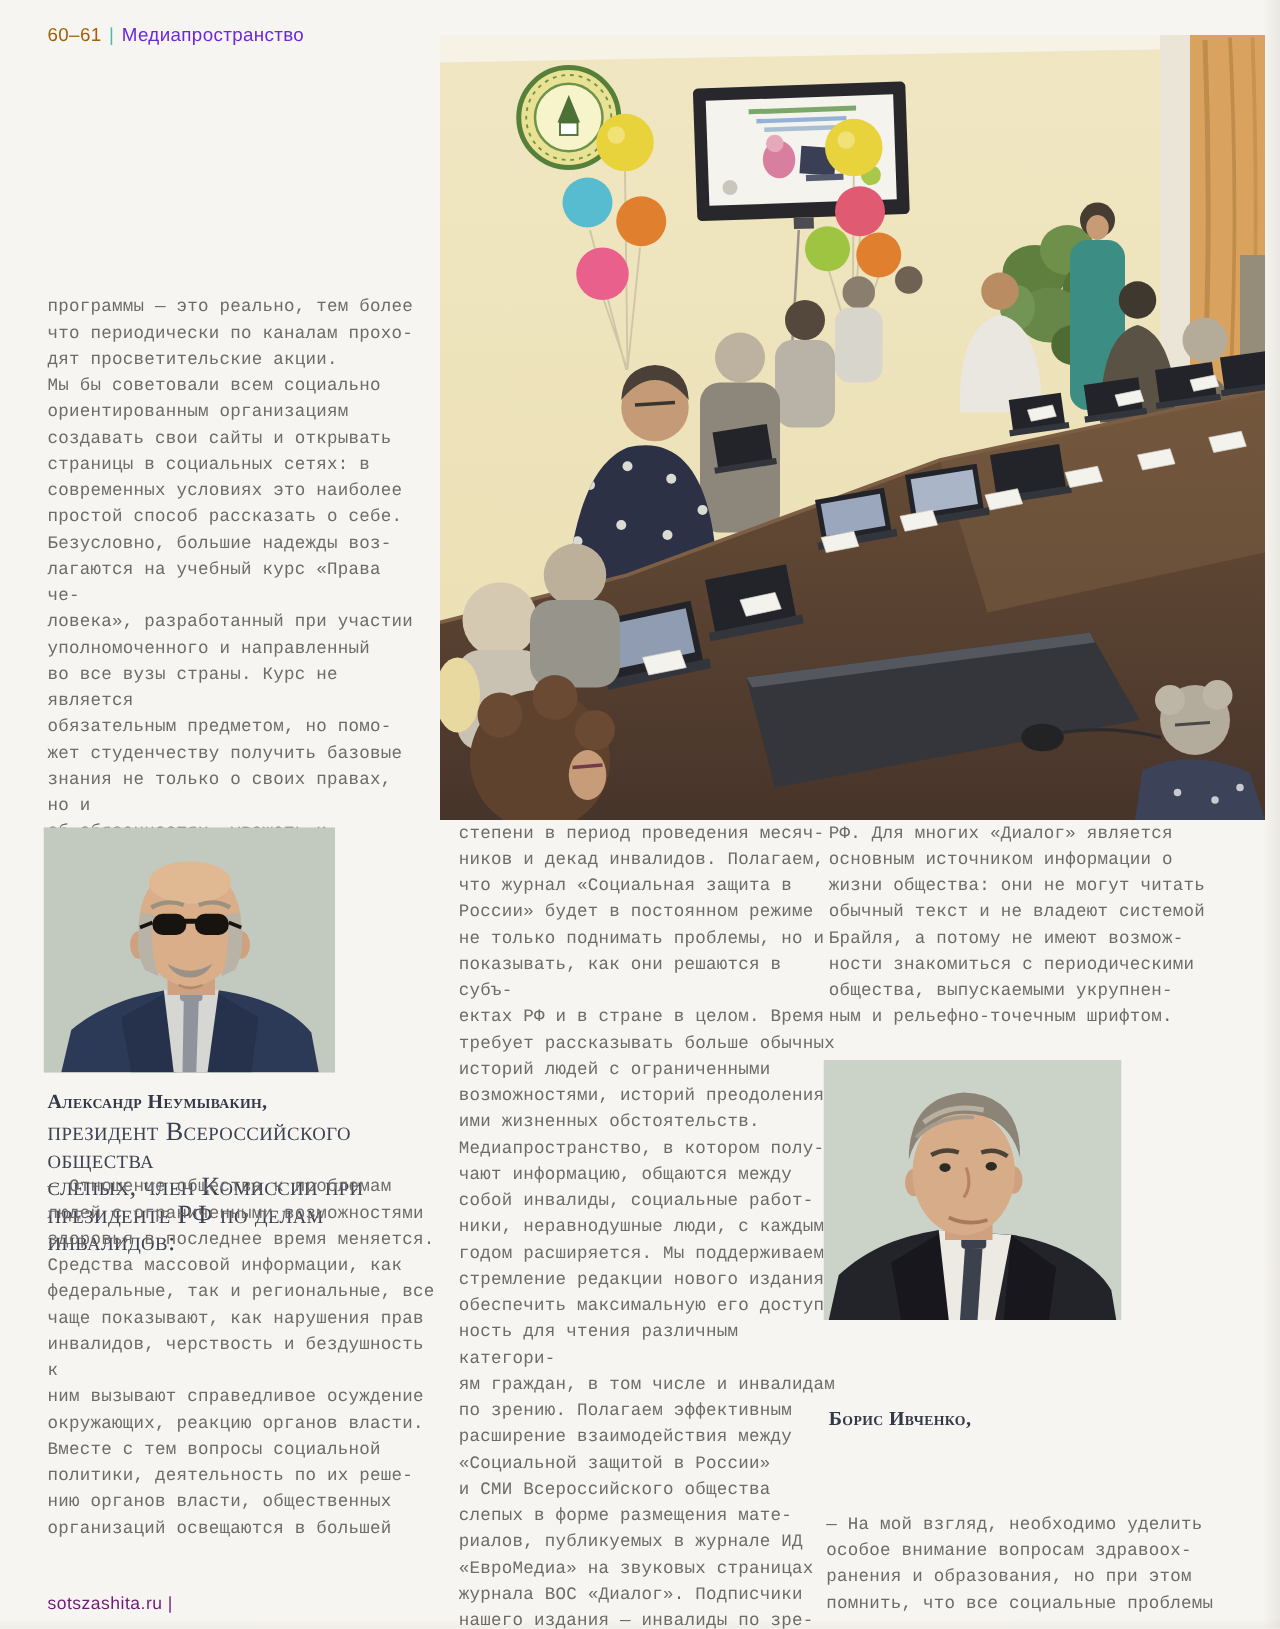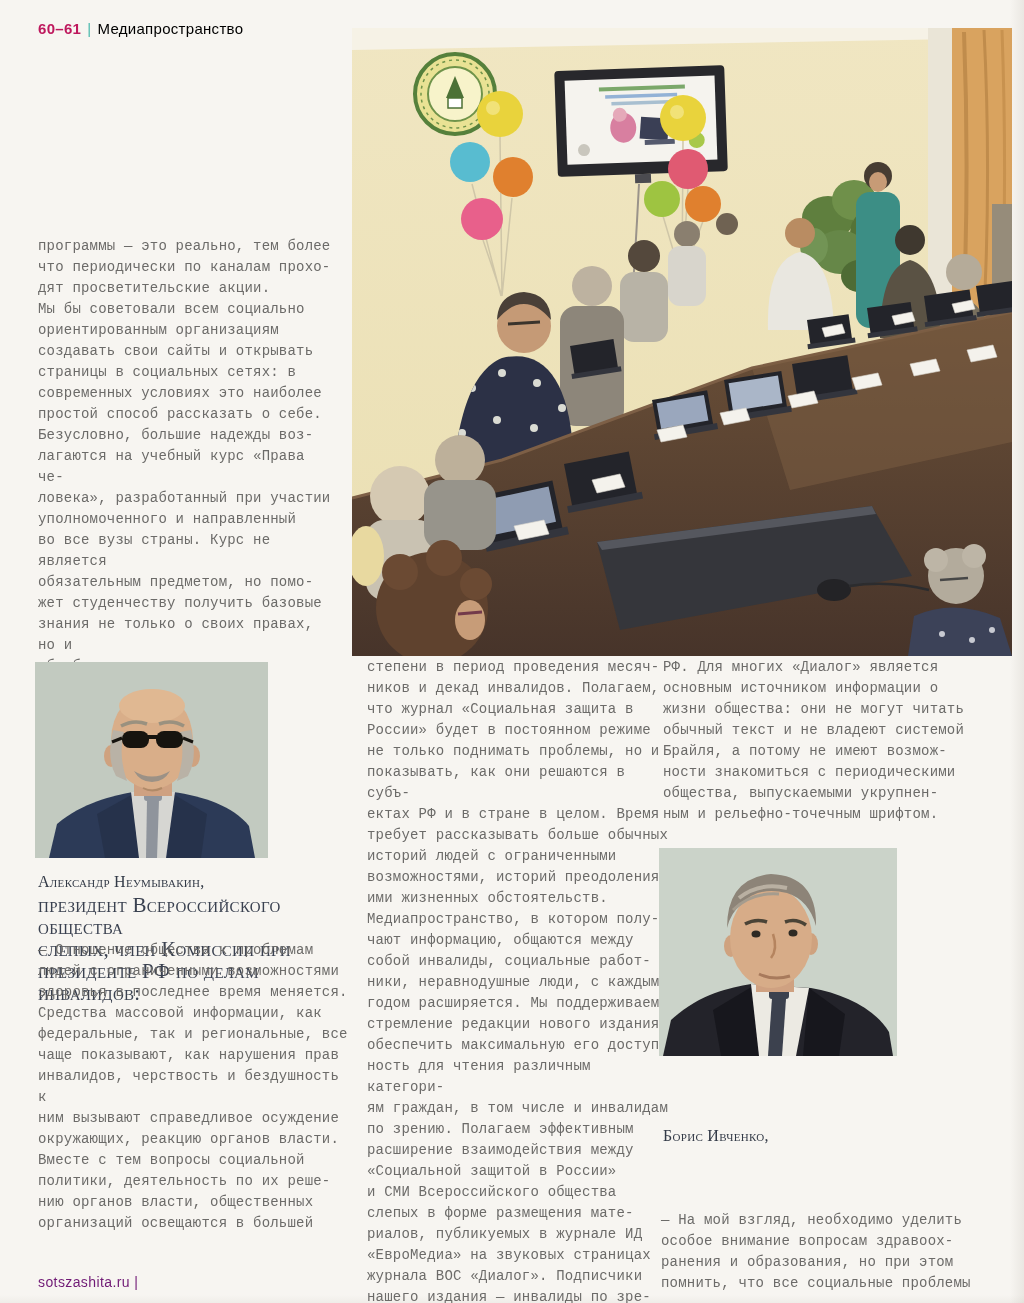--- a/index.html
+++ b/index.html
@@ -8,23 +8,23 @@
     background:#f7f5f1;
     font-family:"Liberation Sans",sans-serif;
   }
   .abs{position:absolute}
   .edge-r{right:0;top:0;width:14px;height:100%;
     background:linear-gradient(to right,rgba(120,110,95,0),rgba(120,110,95,.10));}
   .edge-b{left:0;bottom:0;width:100%;height:8px;
     background:linear-gradient(to bottom,rgba(120,110,95,0),rgba(120,110,95,.06));}
 
   .hdr{left:38px;top:20px;font-size:15px;letter-spacing:.3px}
-  .hdr .pg{font-weight:700;color:#be185d}
+  .hdr .pg{font-weight:400;color:#a16207}
   .hdr .sep{color:#4db9ad;margin:0 6px;font-weight:400}
-  .hdr .sec{color:#000000;font-weight:500}
+  .hdr .sec{color:#6d28d9;font-weight:500}
 
   .body-text{
     font-size:14px;line-height:21px;color:#6c6b69;letter-spacing:.2px;
     white-space:pre-line;
     font-family:Liberation Mono, monospace;
   }
   .col-left-intro{left:38px;top:236px;width:300px}
   .col-quote1{left:38px;top:940px;width:312px}
   .col-middle{left:367px;top:657px;width:302px}
   .col-right1{left:663px;top:657px;width:318px}
@@ -35,21 +35,21 @@
   .photo-main svg{display:block}
 
   .portrait{overflow:hidden}
   .portrait-1{left:35px;top:662px;width:233px;height:196px;background:#c2cac0}
   .portrait-2{left:659px;top:848px;width:238px;height:208px;background:#cbd3c9}
   .portrait svg{display:block}
 
   .caption{font-family:"Liberation Serif",serif;font-variant:small-caps;color:#3a4150}
   .caption-1{left:38px;top:870px;width:305px}
   .caption-2{left:663px;top:1124px;width:334px}
-  .cap-name{font-weight:400;font-size:16px;line-height:24px;letter-spacing:.3px;color:#333a47}
+  .cap-name{font-weight:700;font-size:16px;line-height:24px;letter-spacing:.3px;color:#333a47}
   .cap-title{font-size:21px;line-height:22px;letter-spacing:.3px;white-space:pre-line}
 
   .site-footer{left:38px;top:1274px;font-size:14px;color:#701a75;letter-spacing:.4px}
 </style>
 </head>
 <body>
 
 <div class="abs hdr">
   <span class="pg">60–61</span><span class="sep">|</span><span class="sec">Медиапространство</span>
 </div>

